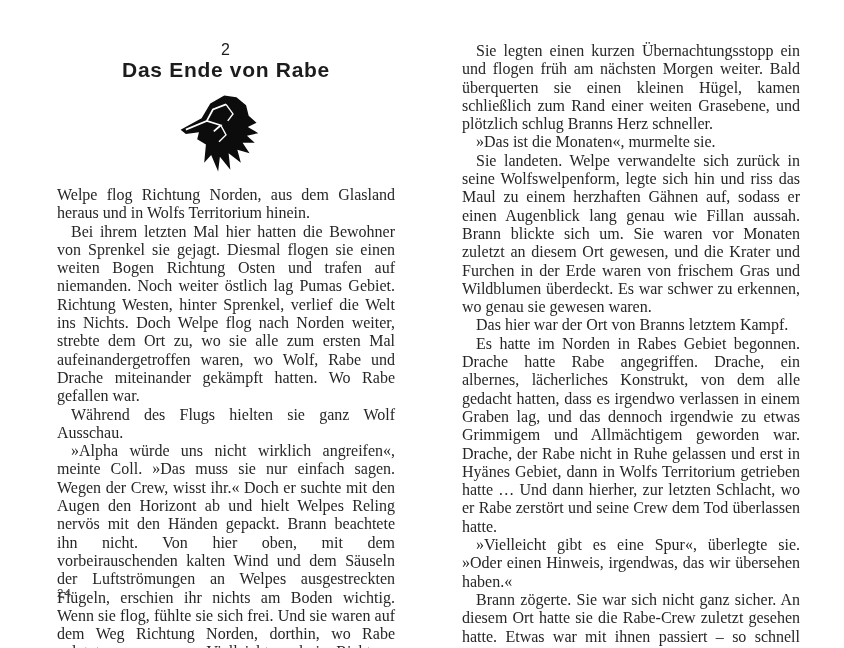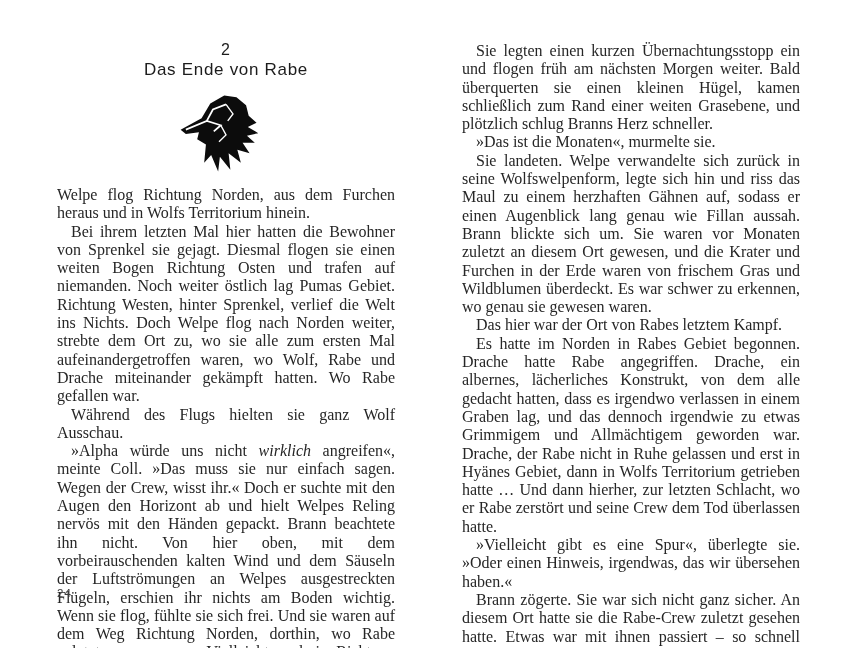--- a/index.html
+++ b/index.html
@@ -16,42 +16,42 @@
   .page.left  { left: 57px; }
   .page.right { left: 462px; }
 
   .chapter-head {
     position: absolute; top: 41px; left: 0; right: 0;
     text-align: center;
     font-family: "Liberation Sans", sans-serif;
     color: #1c1c1c;
   }
   .chapter-number { font-size: 16px; line-height: 18px; letter-spacing: 1px; }
-  .chapter-title  { font-size: 17px; line-height: 20px; letter-spacing: 0.7px; margin-top: 1px; }
+  .chapter-title  { font-size: 21px; line-height: 20px; letter-spacing: 0.7px; margin-top: 1px; font-weight: bold; }
 
   .illustration {
     position: absolute; top: 86px; left: 0; right: 0;
     text-align: center;
   }
   .illustration svg { display: inline-block; }
 
   .body-text {
     position: absolute; left: 0; right: 0;
     font-size: 16px;
     line-height: 18.3px;
     text-align: justify;
     hyphens: auto;
     -webkit-hyphens: auto;
   }
   .page.left  .body-text { top: 186px; }
   .page.right .body-text { top: 42px; }
 
   .para { margin: 0; }
   .para.indent { text-indent: 14px; }
-  .em { font-style: italic; }
+  .em { }
 
   .page-number {
     position: absolute; top: 587px; left: 0; right: 0;
     text-align: left;
     font-family: "Liberation Sans", sans-serif;
     font-size: 11.5px;
     letter-spacing: 1px;
     color: #3d3d3d;
   }
 </style>
@@ -71,36 +71,36 @@
       <svg width="108" height="96" viewBox="0 0 120 110" aria-hidden="true">
         <path fill="#0c0c0c" d="M8 50 L32 37 L42 20 L58 11 L72 13 L83 22 L86 34 L95 42 L85 47 L97 54 L84 57 L93 65 L79 65 L87 77 L73 73 L77 88 L63 77 L65 96 L53 81 L51 98 L43 79 L35 88 L37 67 L27 61 L29 53 L14 55 Z"></path>
         <path fill="none" stroke="#ffffff" stroke-width="2" stroke-linejoin="miter" d="M14 50 L38 40 L54 45 L46 52"></path>
         <path fill="none" stroke="#ffffff" stroke-width="2" d="M38 40 L45 27 L60 21"></path>
         <path fill="none" stroke="#ffffff" stroke-width="1.6" d="M54 45 L60 56 L52 64"></path>
         <path fill="none" stroke="#ffffff" stroke-width="1.6" d="M60 21 L68 32 L62 40"></path>
       </svg>
     </div>
 
     <div class="body-text" lang="de">
-        <p class="para"><span>Welpe flog Richtung Norden, aus dem Furchen heraus und in Wolfs Territorium hinein.</span></p>
+        <p class="para"><span>Welpe flog Richtung Norden, aus dem Glasland heraus und in Wolfs Territorium hinein.</span></p>
         <p class="para indent"><span>Bei ihrem letzten Mal hier hatten die Bewohner von Sprenkel sie gejagt. Diesmal flogen sie einen weiten Bogen Richtung Osten und trafen auf niemanden. Noch weiter östlich lag Pumas Gebiet. Richtung Westen, hinter Sprenkel, verlief die Welt ins Nichts. Doch Welpe flog nach Norden weiter, strebte dem Ort zu, wo sie alle zum ersten Mal aufeinandergetroffen waren, wo Wolf, Rabe und Drache miteinander gekämpft hatten. Wo Rabe gefallen war.</span></p>
         <p class="para indent"><span>Während des Flugs hielten sie ganz Wolf Ausschau.</span></p>
         <p class="para indent"><span>»Alpha würde uns nicht </span><span class="em">wirklich</span><span> angreifen«, meinte Coll. »Das muss sie nur einfach sagen. Wegen der Crew, wisst ihr.« Doch er suchte mit den Augen den Horizont ab und hielt Welpes Reling nervös mit den Händen gepackt. Brann beachtete ihn nicht. Von hier oben, mit dem vorbeirauschenden kalten Wind und dem Säuseln der Luftströmungen an Welpes ausgestreckten Flügeln, erschien ihr nichts am Boden wichtig. Wenn sie flog, fühlte sie sich frei. Und sie waren auf dem Weg Richtung Norden, dorthin, wo Rabe zuletzt gewesen war. Vielleicht auch in Richtung ihrer Crew …</span></p>
       </div>
 
     <div class="page-number">24</div>
   </section>
 
   <section class="page right">
 
     <div class="body-text" lang="de">
         <p class="para indent"><span>Sie legten einen kurzen Übernachtungsstopp ein und flogen früh am nächsten Morgen weiter. Bald überquerten sie einen kleinen Hügel, kamen schließlich zum Rand einer weiten Grasebene, und plötzlich schlug Branns Herz schneller.</span></p>
         <p class="para indent"><span>»Das ist die Monaten«, murmelte sie.</span></p>
         <p class="para indent"><span>Sie landeten. Welpe verwandelte sich zurück in seine Wolfswelpenform, legte sich hin und riss das Maul zu einem herzhaften Gähnen auf, sodass er einen Augenblick lang genau wie Fillan aussah. Brann blickte sich um. Sie waren vor Monaten zuletzt an diesem Ort gewesen, und die Krater und Furchen in der Erde waren von frischem Gras und Wildblumen überdeckt. Es war schwer zu erkennen, wo genau sie gewesen waren.</span></p>
-        <p class="para indent"><span>Das hier war der Ort von Rabes letztem Kampf.</span></p>
+        <p class="para indent"><span>Das hier war der Ort von Branns letztem Kampf.</span></p>
         <p class="para indent"><span>Es hatte im Norden in Rabes Gebiet begonnen. Drache hatte Rabe angegriffen. Drache, ein albernes, lächerliches Konstrukt, von dem alle gedacht hatten, dass es irgendwo verlassen in einem Graben lag, und das dennoch irgendwie zu etwas Grimmigem und Allmächtigem geworden war. Drache, der Rabe nicht in Ruhe gelassen und erst in Hyänes Gebiet, dann in Wolfs Territorium getrieben hatte … Und dann hierher, zur letzten Schlacht, wo er Rabe zerstört und seine Crew dem Tod überlassen hatte.</span></p>
         <p class="para indent"><span>»Vielleicht gibt es eine Spur«, überlegte sie. »Oder einen Hinweis, irgendwas, das wir übersehen haben.«</span></p>
         <p class="para indent"><span>Brann zögerte. Sie war sich nicht ganz sicher. An diesem Ort hatte sie die Rabe-Crew zuletzt gesehen hatte. Etwas war mit ihnen passiert – so schnell passiert, dass sie ihr zerstörtes Konstrukt zurückgelassen hatten. Was konnte das gewesen sein?</span></p>
       </div>
 
   </section>
 
 </div>
 
 </body></html>

